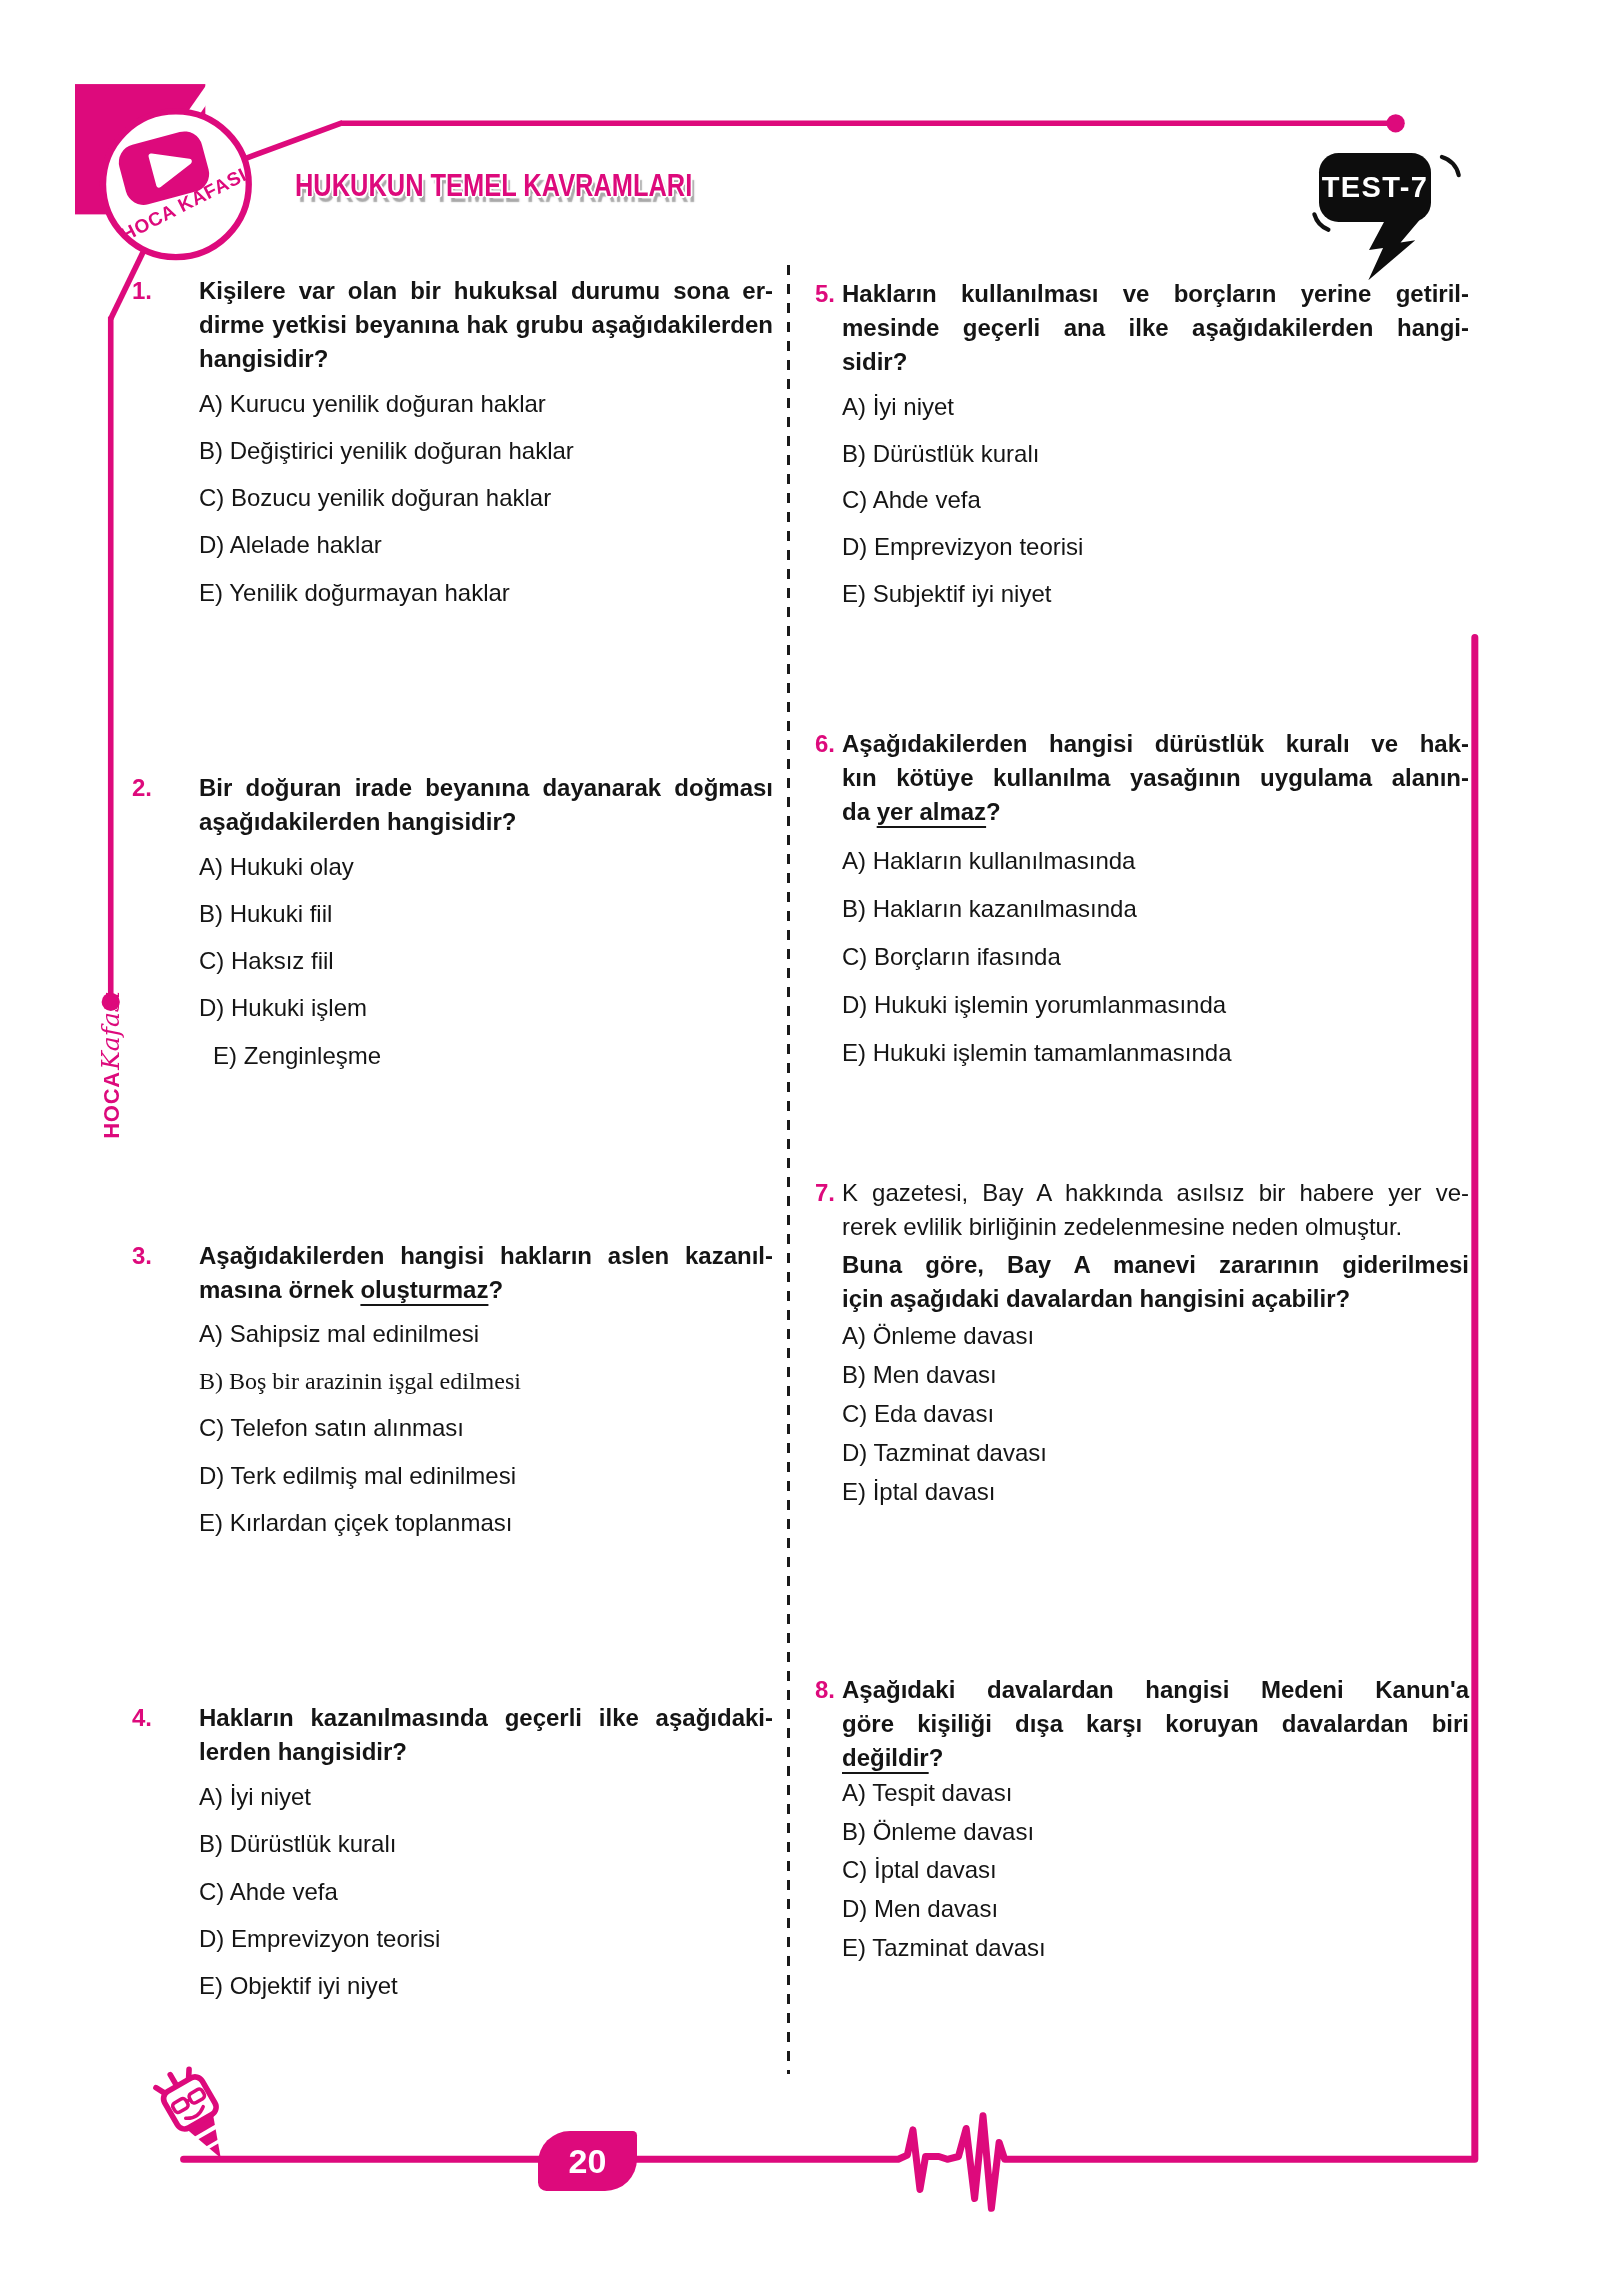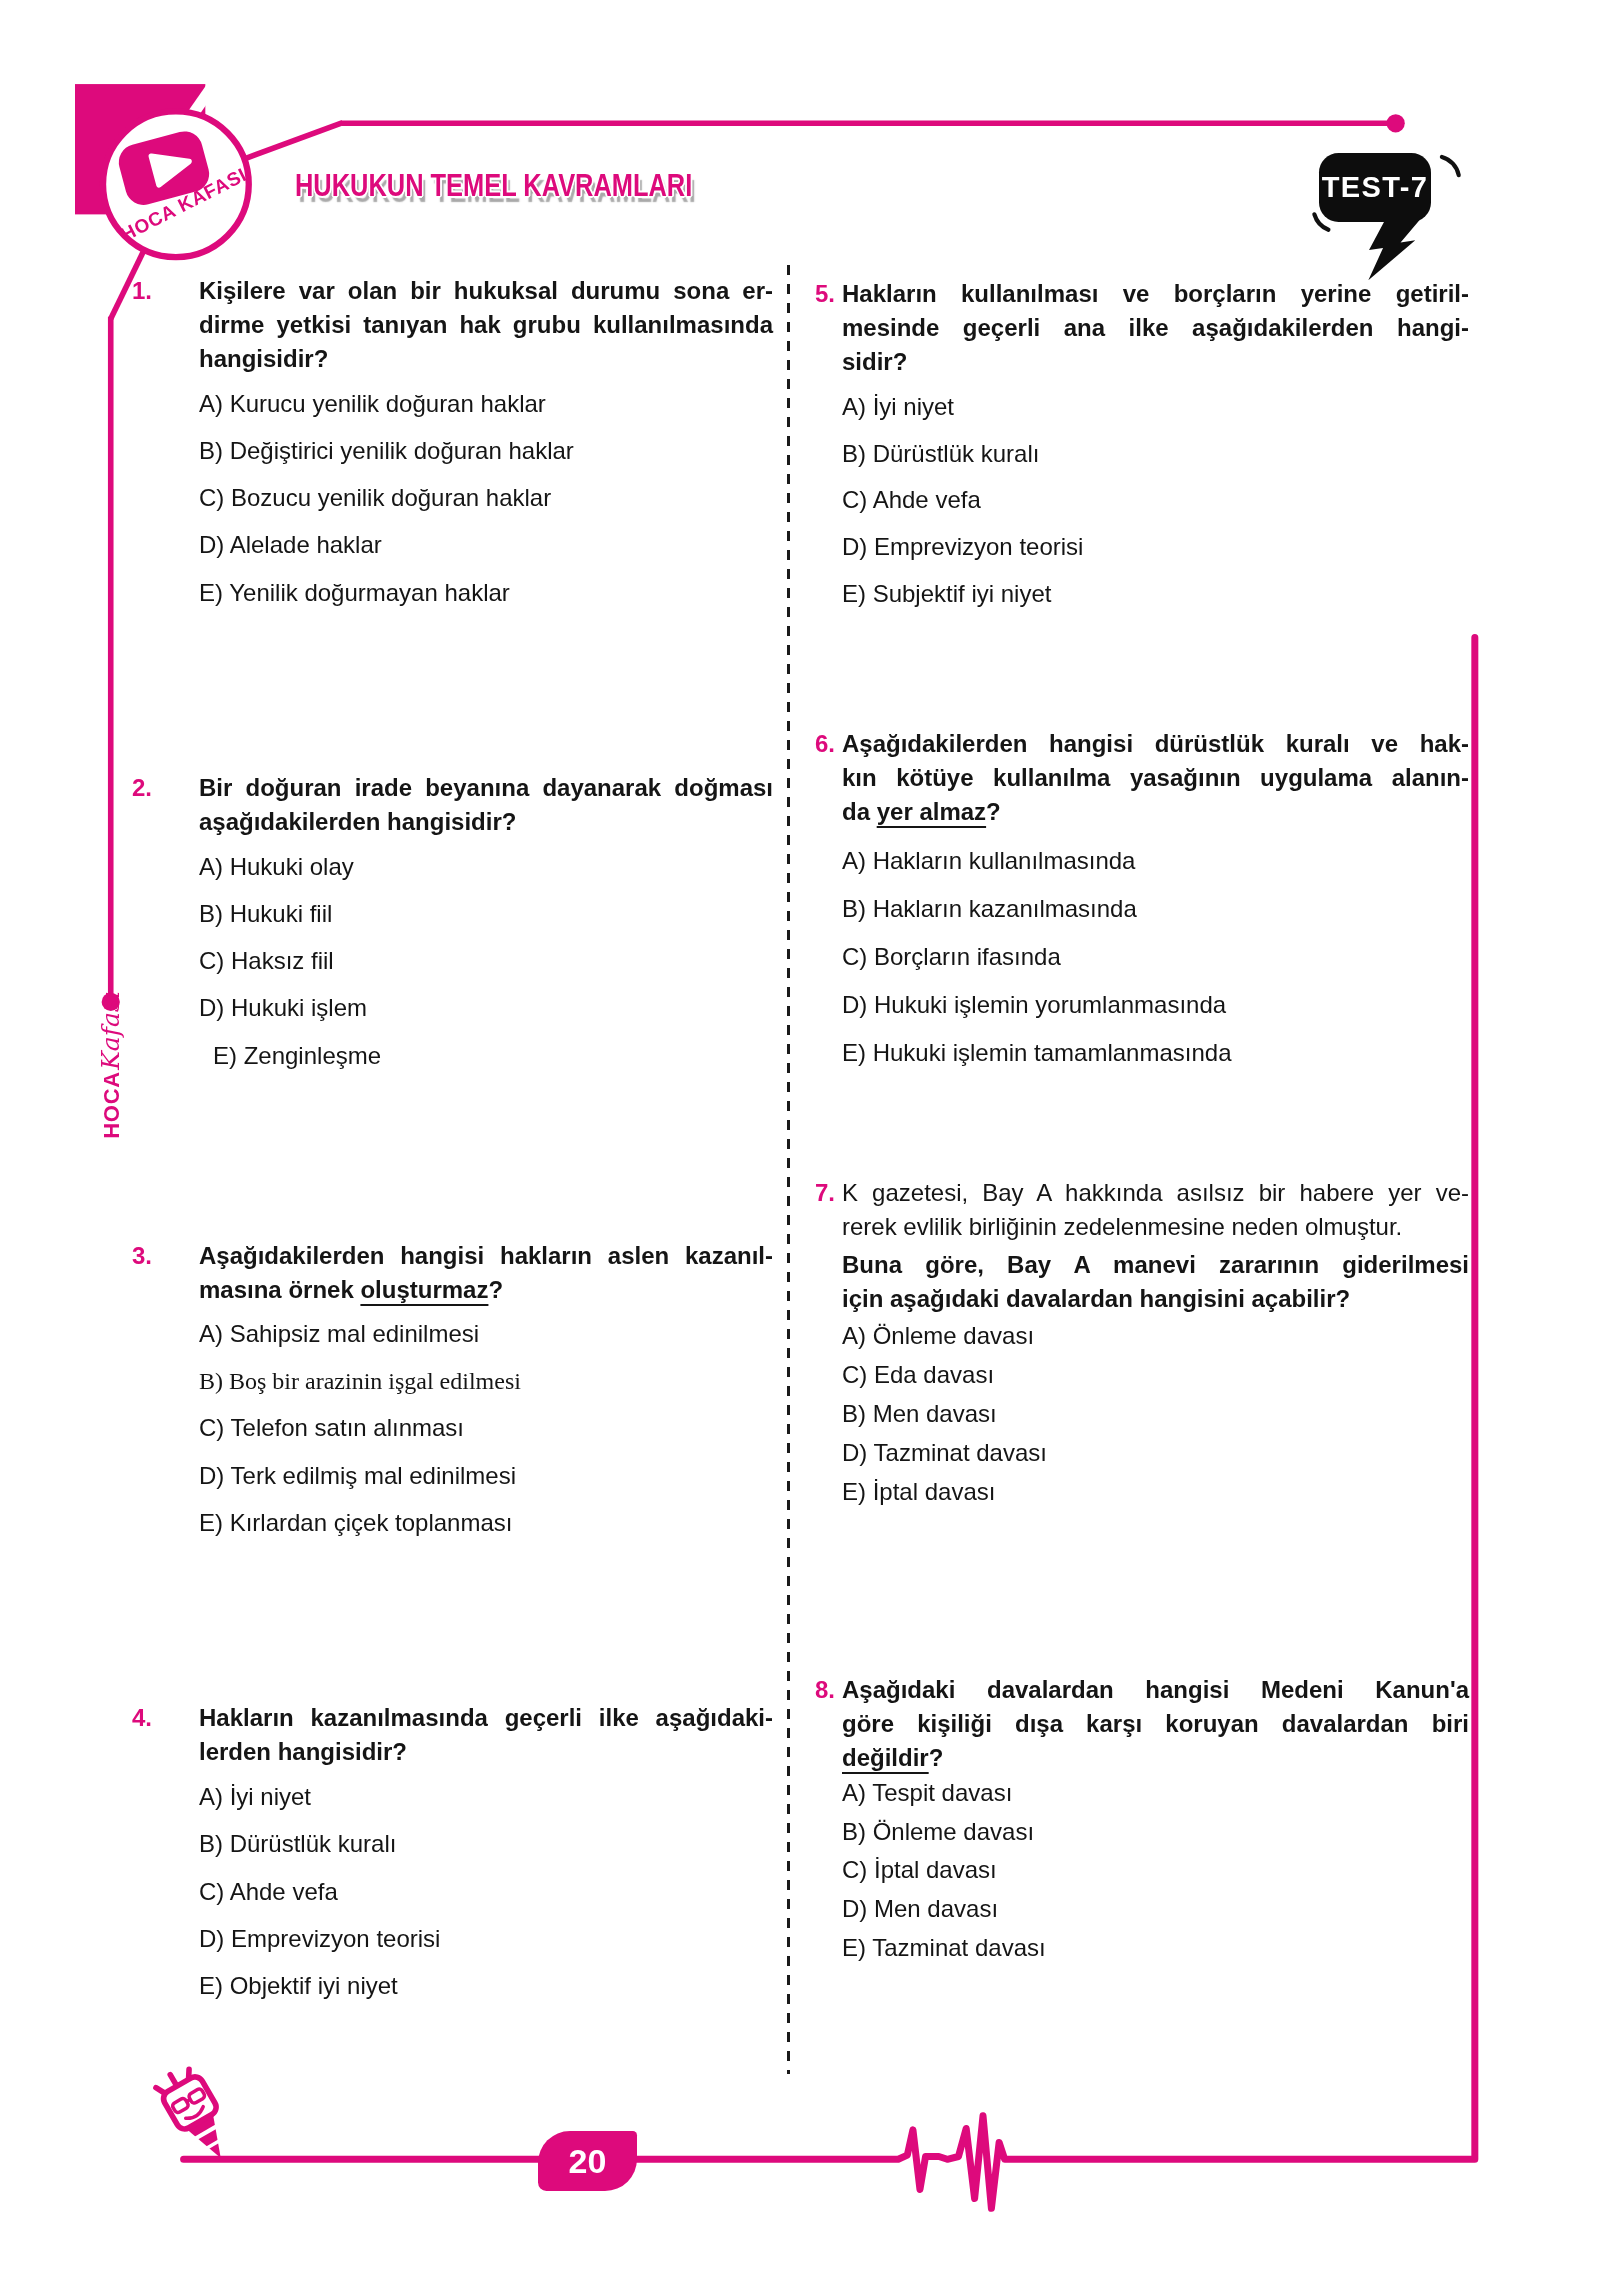--- a/index.html
+++ b/index.html
@@ -122,21 +122,21 @@
 <div class="side-brand">
   <span class="sb-bold">HOCA</span><span class="sb-script">Kafası</span>
 </div>
 
 <div id="questions">
     <div class="q" style="left: 132px; top: 274px; width: 641px;">
       <span class="qnum">1.</span>
       <div class="qbody" style="padding-left: 67px;">
         <div class="stem b">
           <div class="line j"><span>Kişilere var olan bir hukuksal durumu sona er-</span></div>
-          <div class="line j"><span>dirme yetkisi tanıyan hak grubu kullanılmasında</span></div>
+          <div class="line j"><span>dirme yetkisi beyanına hak grubu aşağıdakilerden</span></div>
           <div class="line"><span>hangisidir?</span></div>
         </div>
         <div class="opts" style="margin-top: 10.5px;">
           <div class="opt">A) Kurucu yenilik doğuran haklar</div>
           <div class="opt" style="margin-top: 13.3px;">B) Değiştirici yenilik doğuran haklar</div>
           <div class="opt" style="margin-top: 13.3px;">C) Bozucu yenilik doğuran haklar</div>
           <div class="opt" style="margin-top: 13.3px;">D) Alelade haklar</div>
           <div class="opt" style="margin-top: 13.3px;">E) Yenilik doğurmayan haklar</div>
         </div>
       </div>
@@ -229,22 +229,22 @@
         <div class="stem">
           <div class="line j"><span>K gazetesi, Bay A hakkında asılsız bir habere yer ve-</span></div>
           <div class="line"><span>rerek evlilik birliğinin zedelenmesine neden olmuştur.</span></div>
         </div>
         <div class="stem b" style="margin-top: 4.2px;">
           <div class="line j"><span>Buna göre, Bay A manevi zararının giderilmesi</span></div>
           <div class="line"><span>için aşağıdaki davalardan hangisini açabilir?</span></div>
         </div>
         <div class="opts" style="margin-top: 2.8px;">
           <div class="opt">A) Önleme davası</div>
+          <div class="opt" style="margin-top: 4.9px;">B) Men davası</div>
           <div class="opt" style="margin-top: 4.9px;">C) Eda davası</div>
-          <div class="opt" style="margin-top: 4.9px;">B) Men davası</div>
           <div class="opt" style="margin-top: 4.9px;">D) Tazminat davası</div>
           <div class="opt" style="margin-top: 4.9px;">E) İptal davası</div>
         </div>
       </div>
     </div>
     <div class="q" style="left: 815px; top: 1673px; width: 654px;">
       <span class="qnum">8.</span>
       <div class="qbody" style="padding-left: 27px;">
         <div class="stem b">
           <div class="line j"><span>Aşağıdaki davalardan hangisi Medeni Kanun'a</span></div>

